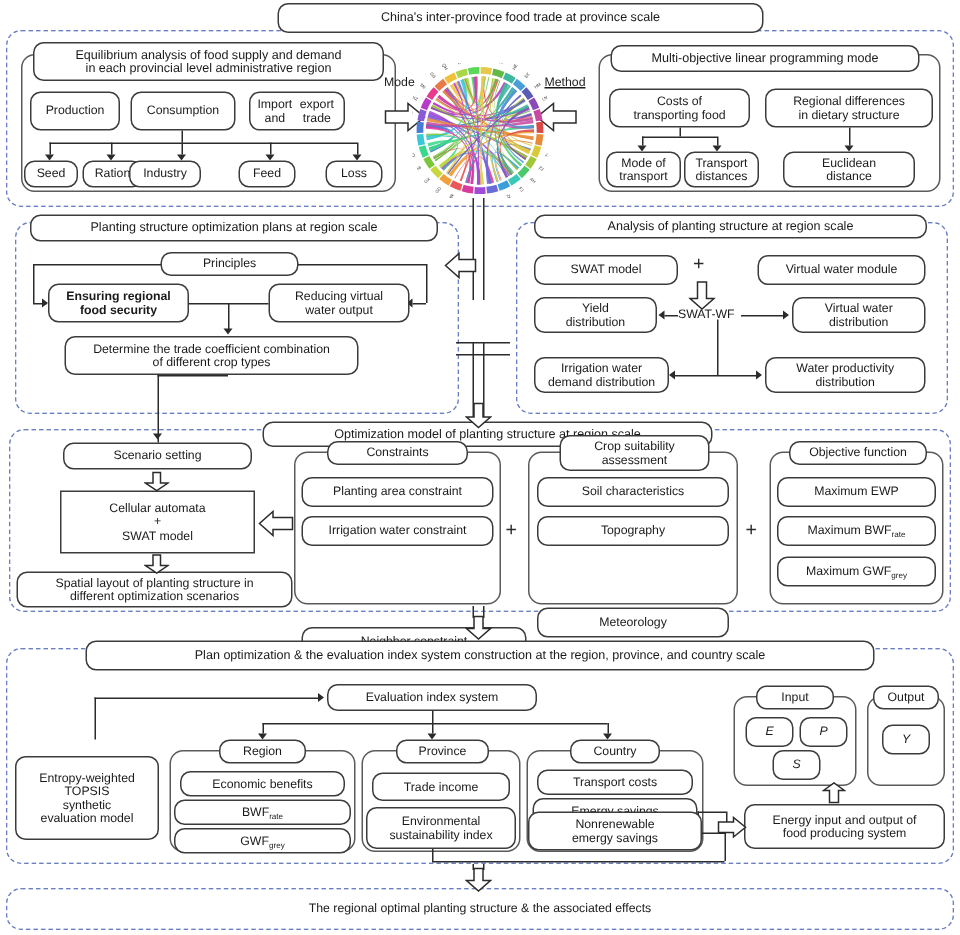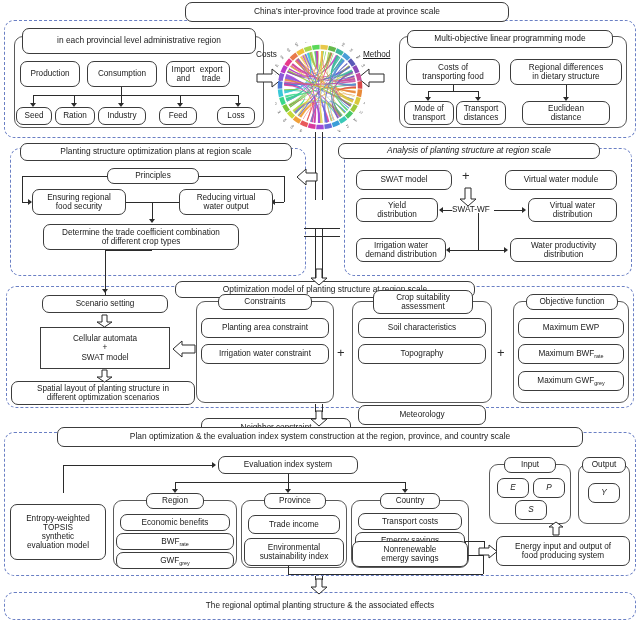--- a/index.html
+++ b/index.html
@@ -66,20 +66,21 @@
 <body>
 
 <div class="dash" style="left:4px; top:20px; width:632px; height:118px;"></div>
 
 <div class="bx title" style="left:185px; top:2px; width:324px; height:20px;">
   <span>China's inter-province food trade at province scale</span>
 </div>
 
 <div class="grp" style="left:14px; top:36px; width:250px; height:92px;"></div>
 <div class="bx title" style="left:22px; top:28px; width:234px; height:26px; flex-direction:column;">
+  <span>Equilibrium analysis of food supply and demand</span>
   <span>in each provincial level administrative region</span>
 </div>
 
 <div class="bx" style="left:20px; top:61px; width:60px; height:26px;">
   <span>Production</span>
 </div>
 <div class="bx" style="left:87px; top:61px; width:70px; height:26px;">
   <span>Consumption</span>
 </div>
 <div class="bx" style="left:166px; top:61px; width:64px; height:26px; ">
@@ -99,31 +100,31 @@
 <div class="ah down" style="left:118px; top:103px;"></div>
 <div class="ah down" style="left:177px; top:103px;"></div>
 <div class="ah down" style="left:235px; top:103px;"></div>
 
 <div class="bx" style="left:16px; top:107px; width:36px; height:18px;">
   <span>Seed</span>
 </div>
 <div class="bx" style="left:55px; top:107px; width:40px; height:18px;">
   <span>Ration</span>
 </div>
-<div class="bx" style="left:98px; top:107px; width:48px; height:18px;">
+<div class="bx" style="left:86px; top:107px; width:48px; height:18px;">
   <span>Industry</span>
 </div>
 <div class="bx" style="left:159px; top:107px; width:38px; height:18px;">
   <span>Feed</span>
 </div>
 <div class="bx" style="left:217px; top:107px; width:38px; height:18px;">
   <span>Loss</span>
 </div>
 
-<span class="lbl" style="left:256px; top:50px;">Costs</span>
+<span class="lbl" style="left:256px; top:50px;">Mode</span>
 <span class="lbl" style="left:363px; top:50px;text-decoration:underline;">Method</span>
 
 <svg class="barrow" style="left:256px; top:68px;" width="28" height="20" viewBox="0 0 28 20">
   <polygon points="1,6 16,6 16,1 27,10 16,19 16,14 1,14" fill="#ffffff" stroke="#2b2b2b" stroke-width="1"></polygon>
 </svg>
 
 <svg class="barrow" style="left:357px; top:68px;" width="28" height="20" viewBox="0 0 28 20">
   <polygon points="27,6 12,6 12,1 1,10 12,19 12,14 27,14" fill="#ffffff" stroke="#2b2b2b" stroke-width="1"></polygon>
 </svg>
 
@@ -333,38 +334,38 @@
 </div>
 <div class="ln h" style="left:22px; top:176px; width:86px;"></div>
 <div class="ln v" style="left:22px; top:176px; height:26px;"></div>
 <div class="ln h" style="left:22px; top:202px; width:9px;"></div>
 <div class="ahx right" style="left:28px; top:199px;"></div>
 <div class="ln h" style="left:198px; top:176px; width:86px;"></div>
 <div class="ln v" style="left:284px; top:176px; height:26px;"></div>
 <div class="ln h" style="left:275px; top:202px; width:9px;"></div>
 <div class="ahx left" style="left:271px; top:199px;"></div>
 
-<div class="bx" style="left:32px; top:189px; width:94px; height:26px; flex-direction:column;">
+<div class="bx" style="left:32px; top:189px; width:94px; height:26px; flex-direction:column;font-weight:bold;">
   <span>Ensuring regional</span>
   <span>food security</span>
 </div>
 <div class="bx" style="left:179px; top:189px; width:94px; height:26px; flex-direction:column;">
   <span>Reducing virtual</span>
   <span>water output</span>
 </div>
 <div class="ln h" style="left:126px; top:202px; width:53px;"></div>
 <div class="ln v" style="left:152px; top:202px; height:18px;"></div>
 <div class="ah down" style="left:149px; top:219px;"></div>
 
 <div class="bx" style="left:43px; top:224px; width:196px; height:26px; flex-direction:column;">
   <span>Determine the trade coefficient combination</span>
   <span>of different crop types</span>
 </div>
 
-<div class="bx title" style="left:338px; top:143px; width:262px; height:16px;font-style:italic;">
+<div class="bx title" style="left:356px; top:143px; width:262px; height:16px;">
   <span>Analysis of planting structure at region scale</span>
 </div>
 
 <div class="bx" style="left:356px; top:170px; width:96px; height:20px;">
   <span>SWAT model</span>
 </div>
 <span class="plus" style="left:462px; top:168px;">+</span>
 <div class="bx" style="left:505px; top:170px; width:112px; height:20px;">
   <span>Virtual water module</span>
 </div>

